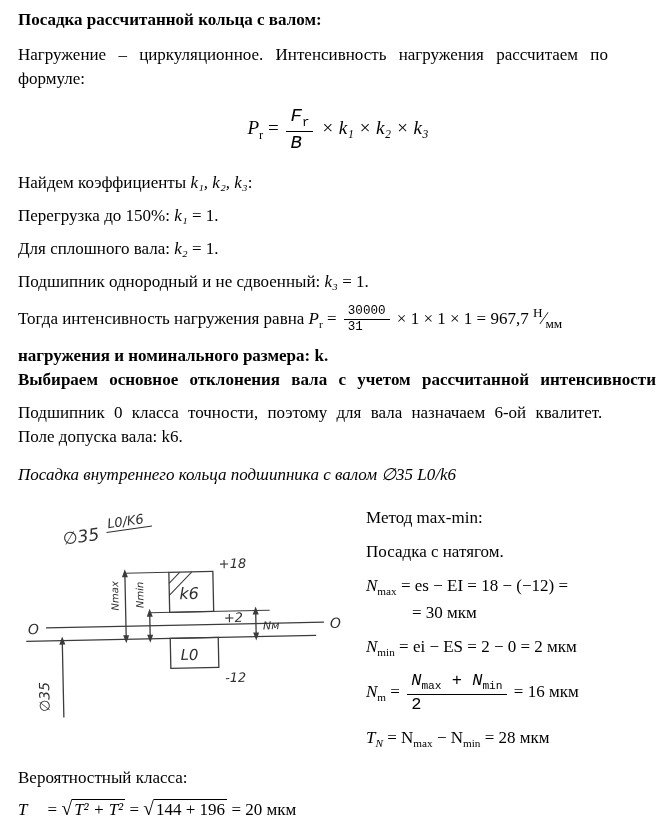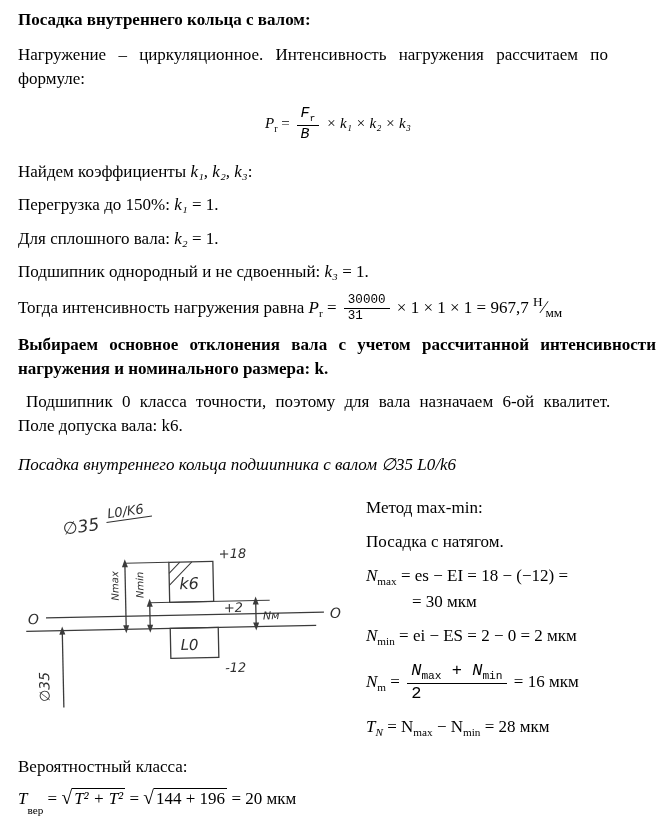--- a/index.html
+++ b/index.html
@@ -8,27 +8,27 @@
     font-family:"Liberation Serif","DejaVu Serif",serif;
     font-size:17px; color:#000;
     padding:6px 14px 0 18px;
   }
   p { line-height:1.42; margin-bottom:9px; }
   .title { font-weight:bold; margin:2px 0 11px; }
   .body-just { text-align:justify; }
   .line { display:block; white-space:nowrap; overflow:hidden; }
   .ws8 { word-spacing:8px; }
   .ws7 { word-spacing:7px; }
-  .ws5 { word-spacing:5px;margin-left:8px; }
+  .ws5 { word-spacing:5px; }
   .bold { font-weight:bold; }
   .mi { font-style:italic; }
   sub { font-size:0.66em; }
   sup { font-size:0.66em; }
 
-  .formula-center { text-align:center; font-size:15px; margin:14px 0 16px; }
+  .formula-center { text-align:center; font-size:19px; margin:14px 0 16px; }
   .frac { display:inline-block; vertical-align:middle; text-align:left; margin:0 3px;font-family:Liberation Mono, monospace; }
   .frac .num { display:block; border-bottom:1.2px solid #000; padding:0 4px; line-height:1.2; }
   .frac .den { display:block; padding:0 4px; line-height:1.2; }
   .frac-sm { font-size:0.74em; }
 
   .unit { display:inline-block; white-space:nowrap; }
   .unit .ut { font-size:0.78em; vertical-align:0.5em; }
   .unit .usl { font-size:1.05em; }
   .unit .ub { font-size:0.78em; vertical-align:-0.3em;text-align:right; }
 
@@ -43,21 +43,21 @@
   .bottom-label { margin:4px 0 8px; }
   .bottom-formula { white-space:nowrap; font-size:17px; }
   .stack { display:inline-flex; flex-direction:column; align-items:flex-start; line-height:1.05; vertical-align:-0.55em; }
   .stack sup, .stack sub { font-size:0.66em; }
   .radicand { border-top:1.2px solid #000; padding:0 2px; }
   .radsign { font-size:1.15em; }
 </style>
 </head>
 <body>
 
-<p class="title"><span>Посадка внутреннего кольца с валом:</span></p>
+<p class="title"><span>Посадка рассчитанной кольца с валом:</span></p>
 
 <p class="body-just">
   <span class="line ws8">Нагружение – циркуляционное. Интенсивность нагружения рассчитаем по</span>
   <span class="line">формуле:</span>
 </p>
 
 <div class="formula-center">
   <span class="mi">P</span><sub>r</sub><span> = </span><span class="frac"><span class="num"><span class="mi">F</span><sub>r</sub></span><span class="den mi">B</span></span><span class="mi"> × k₁ × k₂ × k₃</span>
 </div>
 
@@ -67,22 +67,22 @@
 
 <p><span>Для сплошного вала: </span><span class="mi">k₂</span><span> = 1.</span></p>
 
 <p><span>Подшипник однородный и не сдвоенный: </span><span class="mi">k₃</span><span> = 1.</span></p>
 
 <p>
   <span>Тогда интенсивность нагружения равна </span><span class="mi">P</span><sub>r</sub><span> = </span><span class="frac frac-sm"><span class="num">30000</span><span class="den">31</span></span><span> × 1 × 1 × 1 = 967,7 </span><span class="unit"><span class="ut">Н</span><span class="usl">∕</span><span class="ub">мм</span></span>
 </p>
 
 <p class="bold body-just">
+  <span class="line">нагружения и номинального размера: k.</span>
   <span class="line ws7">Выбираем основное отклонения вала с учетом рассчитанной интенсивности</span>
-  <span class="line">нагружения и номинального размера: k.</span>
 </p>
 
 <p class="body-just">
   <span class="line ws5">Подшипник 0 класса точности, поэтому для вала назначаем 6-ой квалитет.</span>
   <span class="line">Поле допуска вала: k6.</span>
 </p>
 
 <p class="caption"><span>Посадка внутреннего кольца подшипника с валом ∅35 L0/k6</span></p>
 
 <div class="fig-row">

